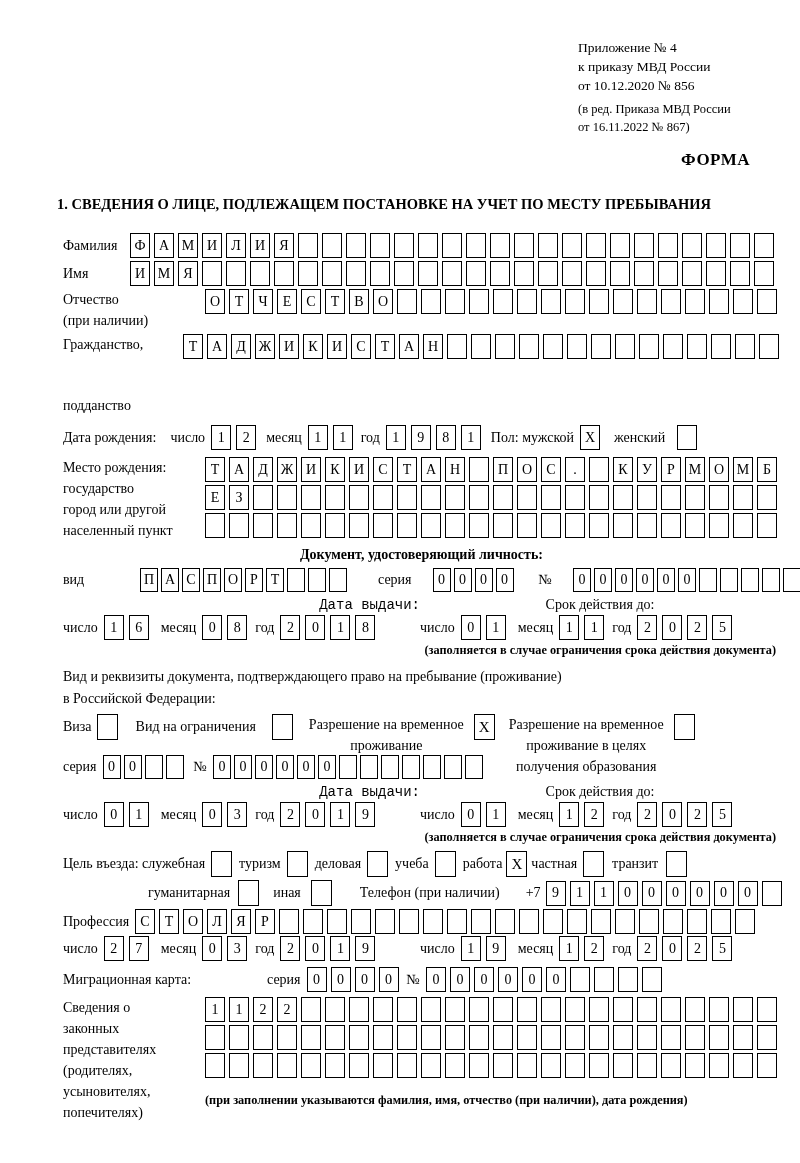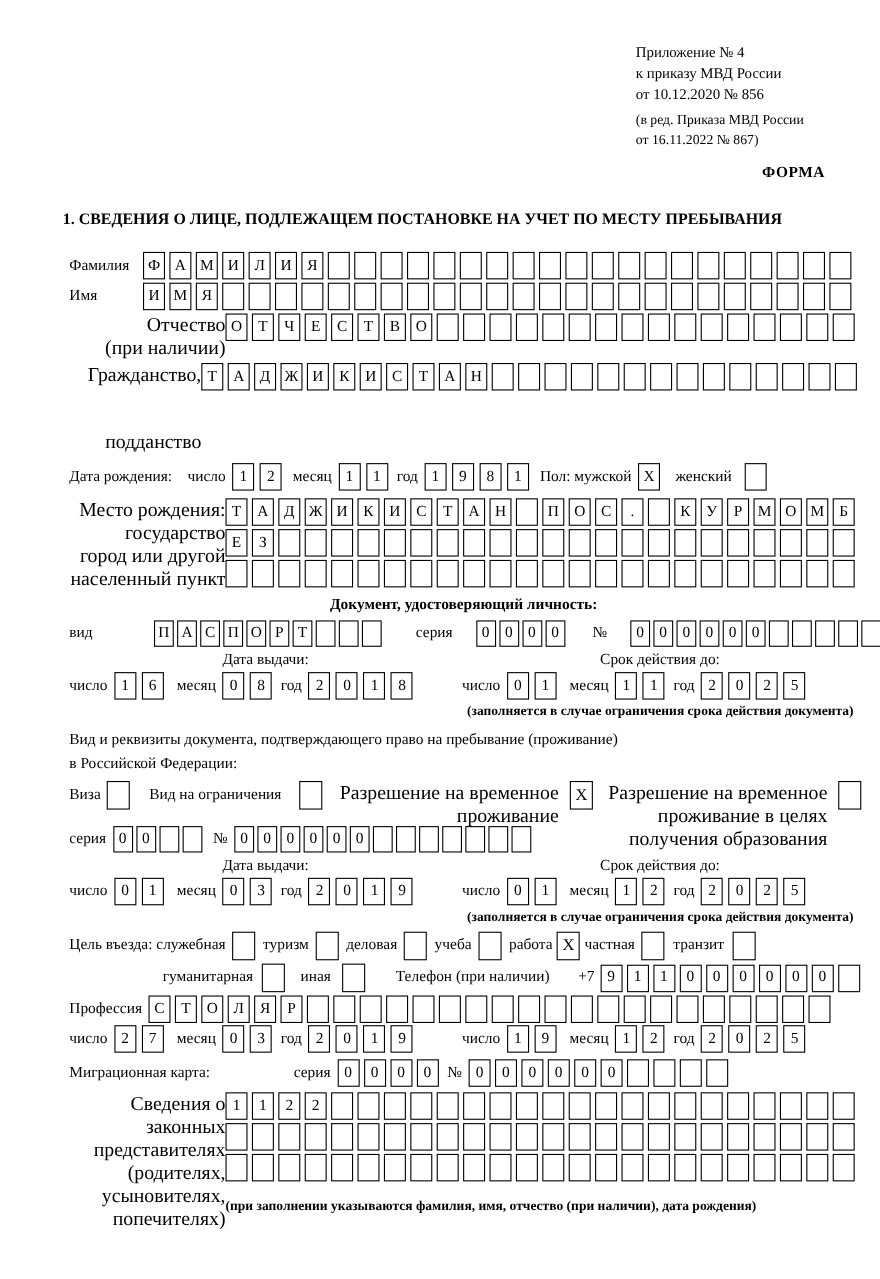--- a/index.html
+++ b/index.html
@@ -7,47 +7,47 @@
   .page {
     width:800px; height:1163px; margin:0 auto; background:#ffffff; color:#000;
     font-family:"Liberation Serif","DejaVu Serif",serif; font-size:14px;
     padding:38px 20px 0 63px; position:relative; overflow:hidden;
   }
   
   .hdr { width:190px; margin-left:auto; margin-right:12px; }
   .hdr .l { font-size:13.5px; line-height:19px; white-space:nowrap; }
   .hdr .s { font-size:12.5px; line-height:18px; white-space:nowrap; }
   .hdr .gap { height:5px; }
-  .forma { text-align:right; font-weight:bold; font-size:14px; margin:14px 30px 0 0; letter-spacing:.5px; }
+  .forma { text-align:right; font-weight:bold; font-size:17px; margin:14px 30px 0 0; letter-spacing:.5px; }
   
   .title { text-align:center; font-weight:bold; font-size:15.5px; line-height:24px; margin-top:16px; }
   .blank { display:inline-block; width:56px; border-bottom:2px solid #222; height:14px; margin-left:10px; }
   .sec { font-weight:bold; font-size:14.5px; margin:26px 0 0 -6px; }
   
   .row { display:flex; align-items:flex-start; margin-top:3px; }
   .lbl { font-size:14px; line-height:25px; flex:none; white-space:nowrap; }
   .lblcol { display:flex; flex-direction:column; flex:none; }
-  .lblcol .ln { font-size:18px; line-height:21px; white-space:nowrap;text-align:right; }
+  .lblcol .ln { font-size:14px; line-height:21px; white-space:nowrap; }
   .cells { display:flex; gap:4px; flex:none; }
   .cell {
     width:20px; height:25px; border:1.6px solid #000; flex:none;
     display:flex; align-items:center; justify-content:center;
     font-size:14px; line-height:1;
   }
   .cells.sm .cell { width:18px; height:24px; }
   .cells.sm { gap:3px; }
   .cells.dt { gap:5px; }
   .stack { display:flex; flex-direction:column; gap:3px; }
   .cb {
     width:21px; height:26px; border:1.6px solid #000; flex:none;
     display:flex; align-items:center; justify-content:center; font-size:15px;
   }
   .dochead { text-align:center; font-weight:bold; font-size:14px; margin-top:6px; }
   .dhdr { display:flex; margin-top:5px; font-size:14px; }
-  .dhdr .lh { width:357px; text-align:center; }
+  .dhdr .lh { width:357px; text-align:right;font-family:Liberation Mono, monospace; }
   .dhdr .rh { flex:1; text-align:center; }
   .drow { display:flex; margin-top:2px; }
   .dcol-l { width:357px; display:flex; align-items:center; }
   .dcol-r { display:flex; align-items:center; }
   .dg-lbl { font-size:14px; margin-right:6px; white-space:nowrap; }
   .foot { font-weight:bold; font-size:12.3px; margin-top:3px; text-align:right; padding-right:4px; }
   .plain { font-size:14px; line-height:22px; }
   .ctr { text-align:center; }
   .optlbl { font-size:14px; line-height:26px; white-space:nowrap; }
 </style>

